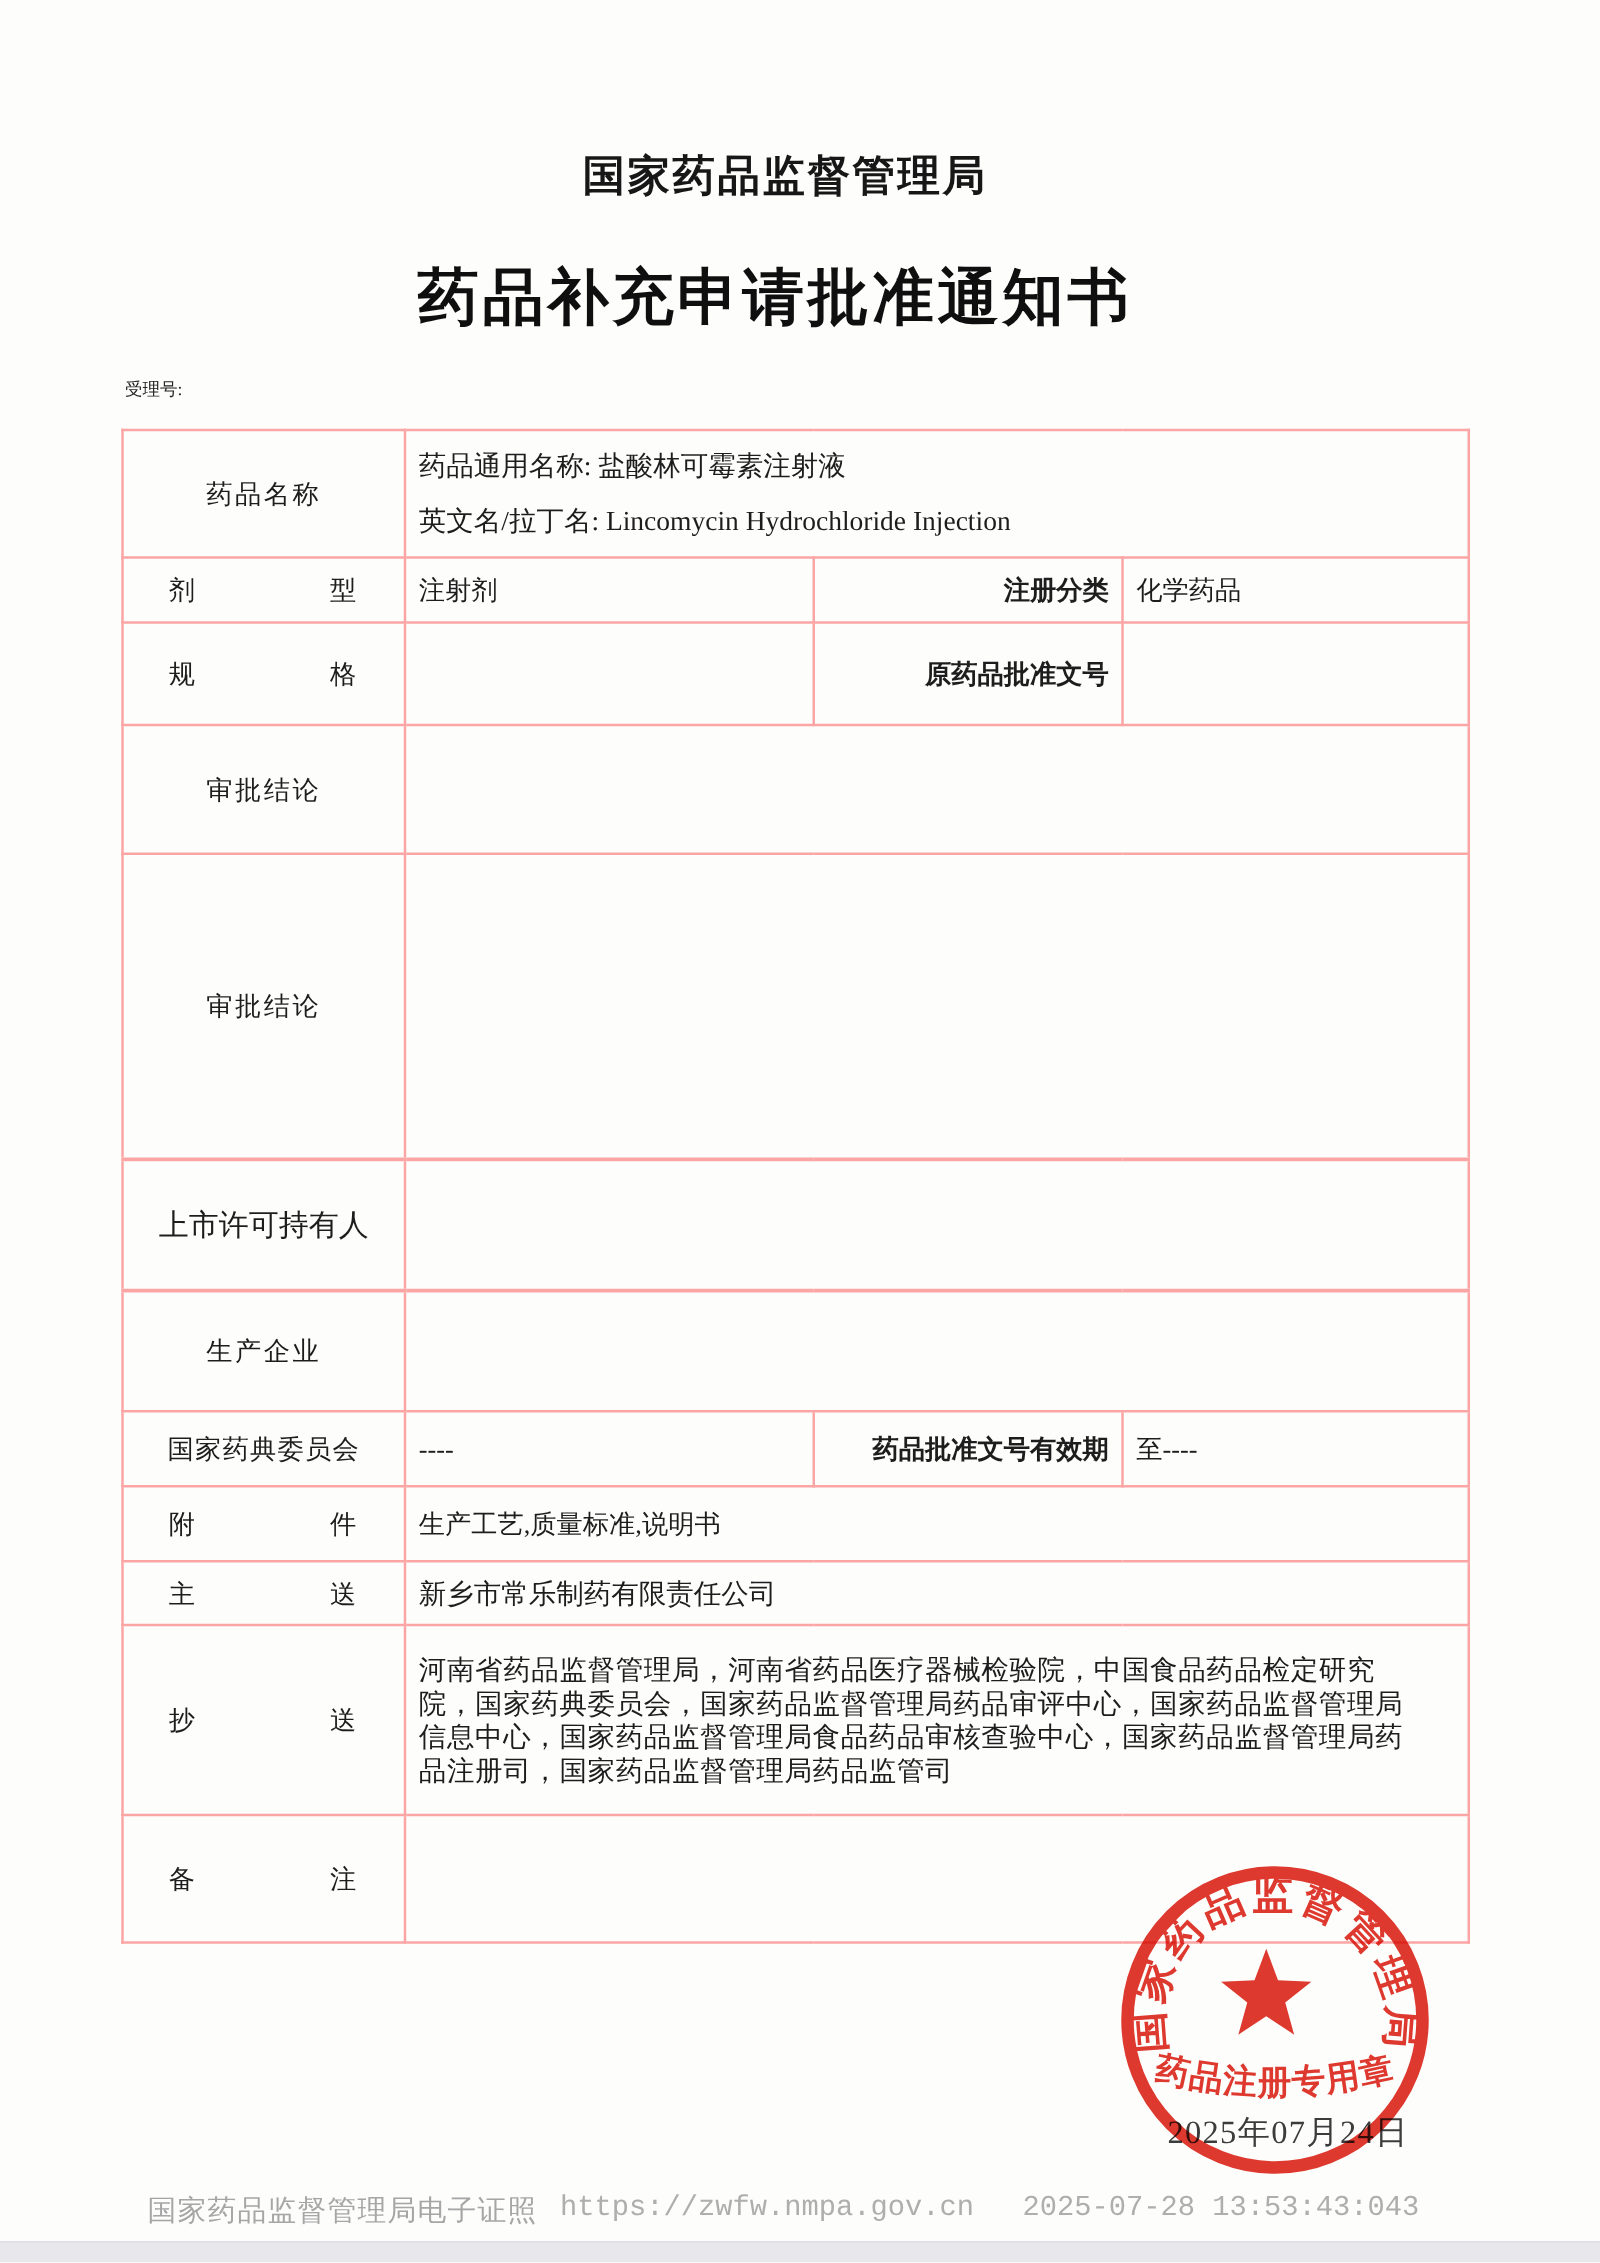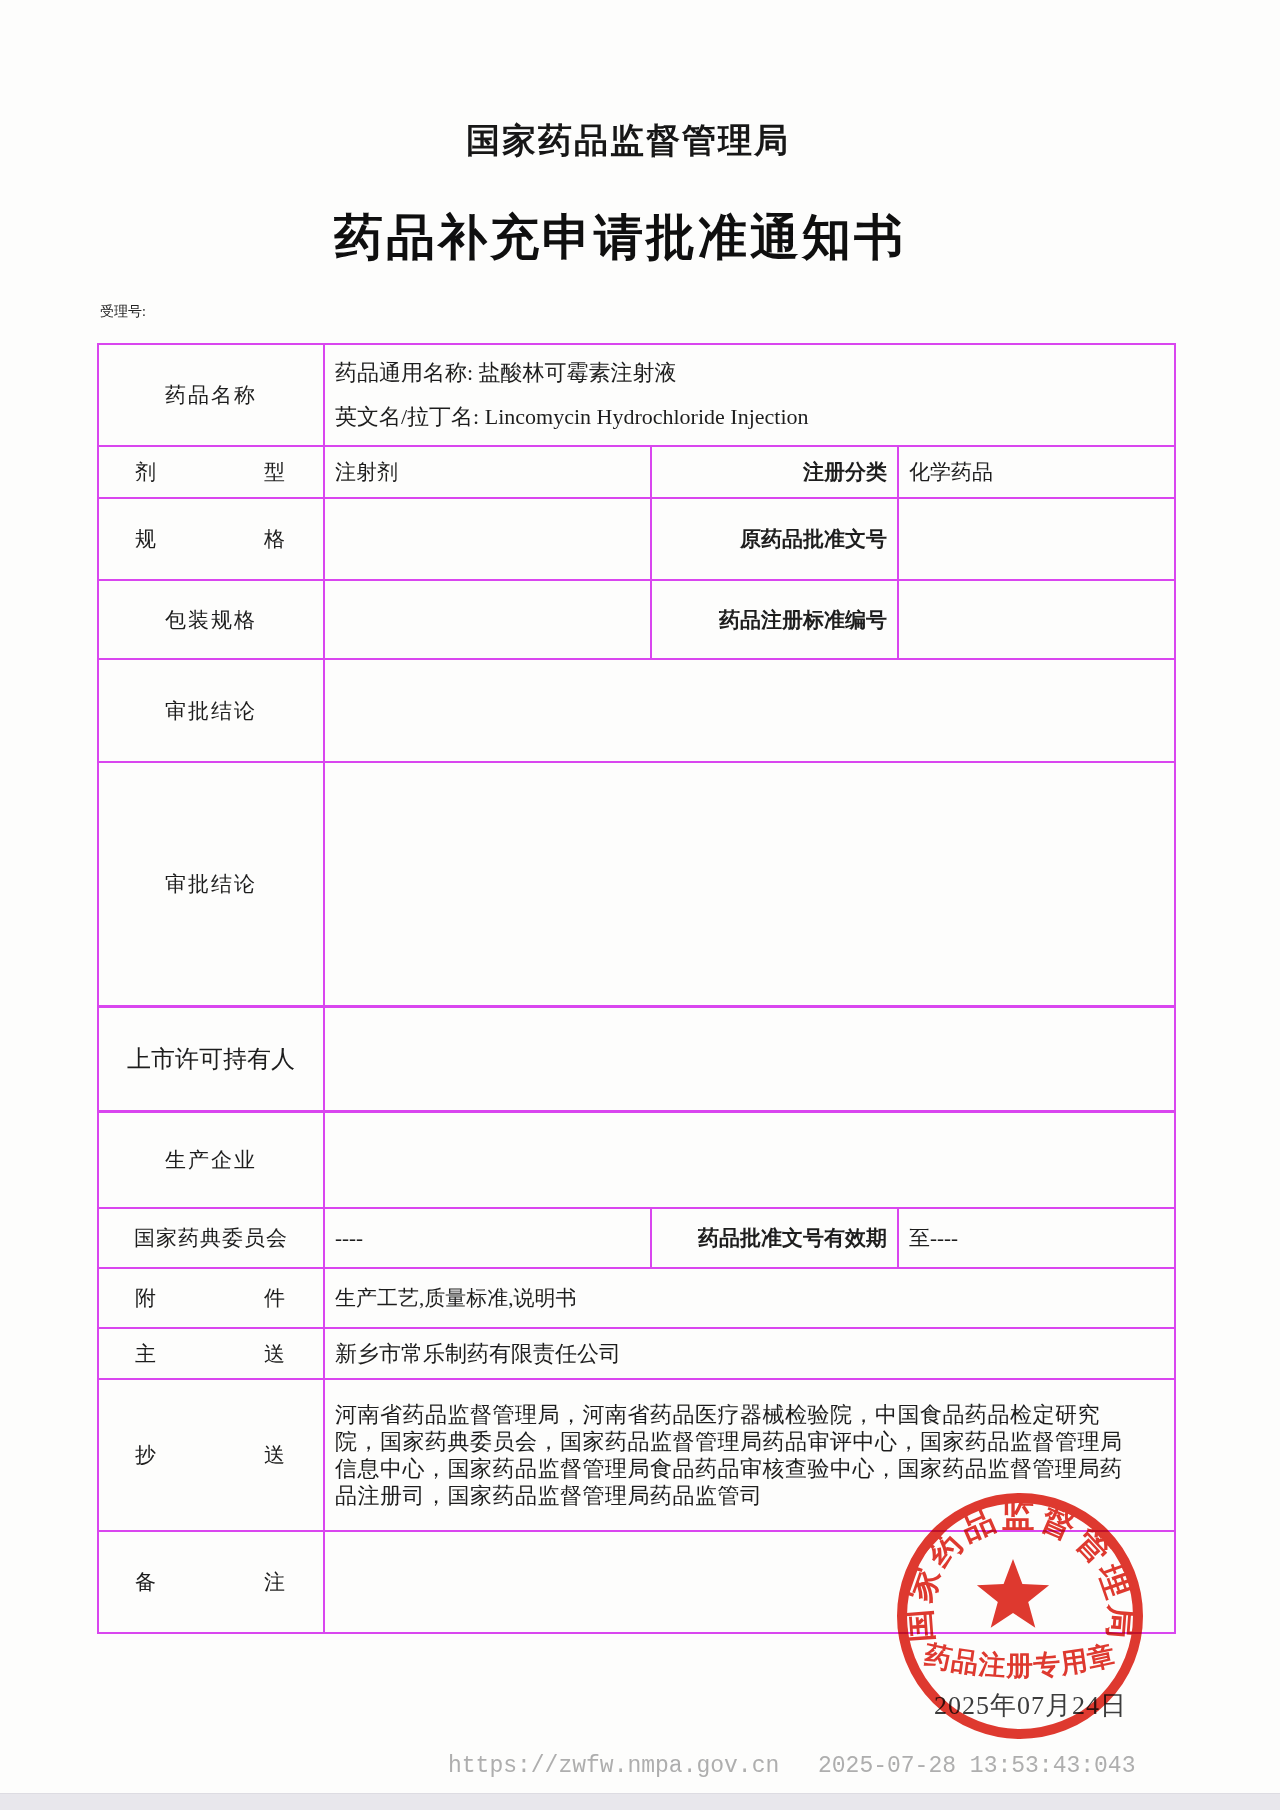--- a/index.html
+++ b/index.html
@@ -18,21 +18,21 @@
     text-align:center;font-size:49px;font-weight:700;letter-spacing:3px;color:#0f0f0f;
   }
   .acceptance{
     position:absolute;left:100px;top:303px;font-size:14px;color:#222;
   }
   table.approval{
     position:absolute;left:97px;top:343px;width:1077px;
     border-collapse:collapse;table-layout:fixed;
   }
   table.approval td{
-    border:2px solid #d946ef;
+    border:2px solid #fca5a5;
     padding:2px 10px;
     vertical-align:middle;
     font-size:21px;color:#1d1d1d;
     overflow:hidden;
     margin-top:20px;
   }
   td.lbl{
     text-align:center;font-weight:400;font-size:23px;color:#111;
     letter-spacing:2px;padding:2px 6px;
   }
@@ -115,26 +115,20 @@
         <span class="spread">
               <span>规</span>
               <span>格</span>
             </span>
       </td>
       <td class="val"></td>
       <td class="lbl3">原药品批准文号</td>
       <td class="val"></td>
     </tr>
 
-    <tr style="height:79px">
-      <td class="lbl">包装规格</td>
-      <td class="val"></td>
-      <td class="lbl3">药品注册标准编号</td>
-      <td class="val"></td>
-    </tr>
 
     <tr style="height:103px">
       <td class="lbl">审批结论</td>
       <td class="val" colspan="3"></td>
     </tr>
 
     <tr style="height:244px">
       <td class="lbl">审批结论</td>
       <td class="val" colspan="3"></td>
     </tr>
@@ -213,17 +207,18 @@
     </defs>
     <text font-size="33" font-weight="bold" fill="#dd2318" letter-spacing="4" font-family="Liberation Serif, DejaVu Serif, serif">
       <textPath href="#sealTopArc" startOffset="50%" text-anchor="middle">国家药品监督管理局</textPath>
     </text>
     <polygon fill="#dd2318" points="121,71 130.4,96.1 157.1,97.3 136.2,113.9 143.3,139.7 121,125 98.7,139.7 105.8,113.9 84.9,97.3 111.6,96.1"></polygon>
     <text font-size="27" font-weight="bold" fill="#dd2318" letter-spacing="1" font-family="Liberation Serif, DejaVu Serif, serif">
       <textPath href="#sealBottomArc" startOffset="50%" text-anchor="middle">药品注册专用章</textPath>
     </text>
   </svg>
 
+  <div class="footer-cert" style="left:118px">国家药品监督管理局电子证照</div>
   <div class="footer-mono" style="left:448px">https://zwfw.nmpa.gov.cn</div>
   <div class="footer-mono" style="left:818px">2025-07-28 13:53:43:043</div>
 
   <div class="bottom-band"></div>
 </div>
 
 </body></html>

